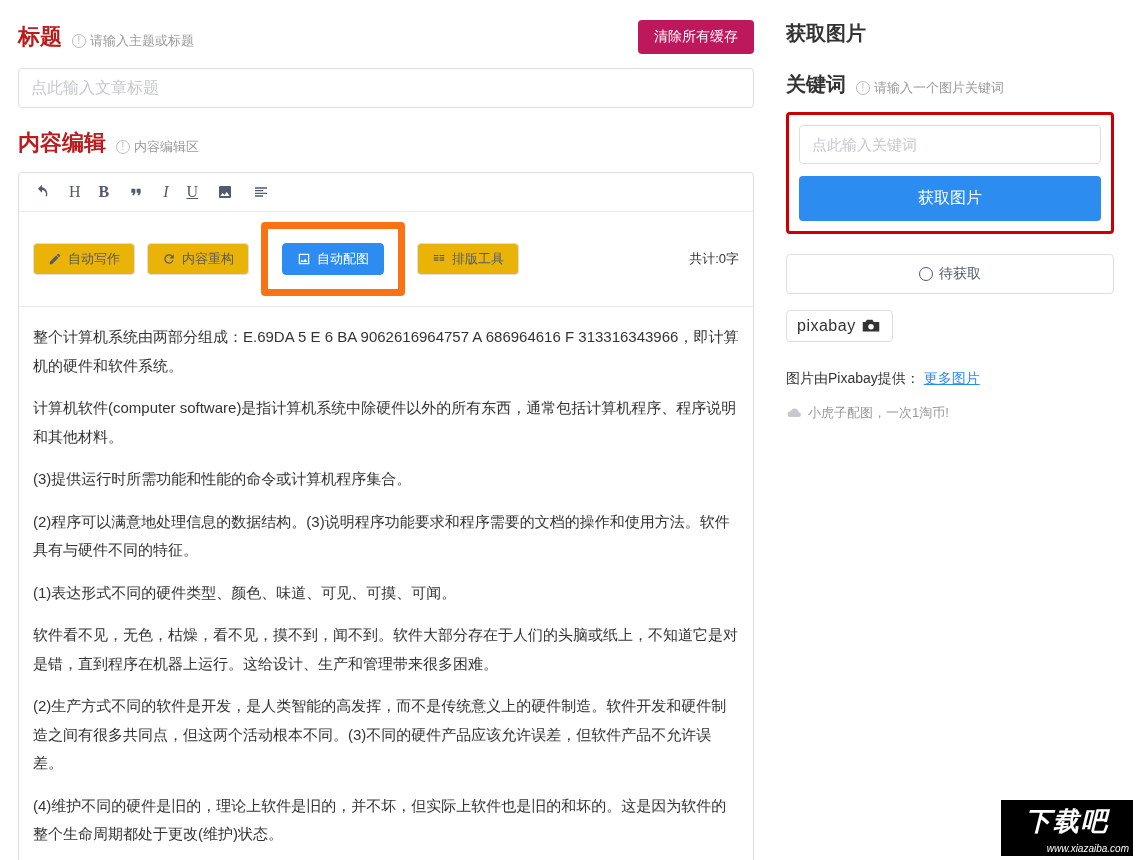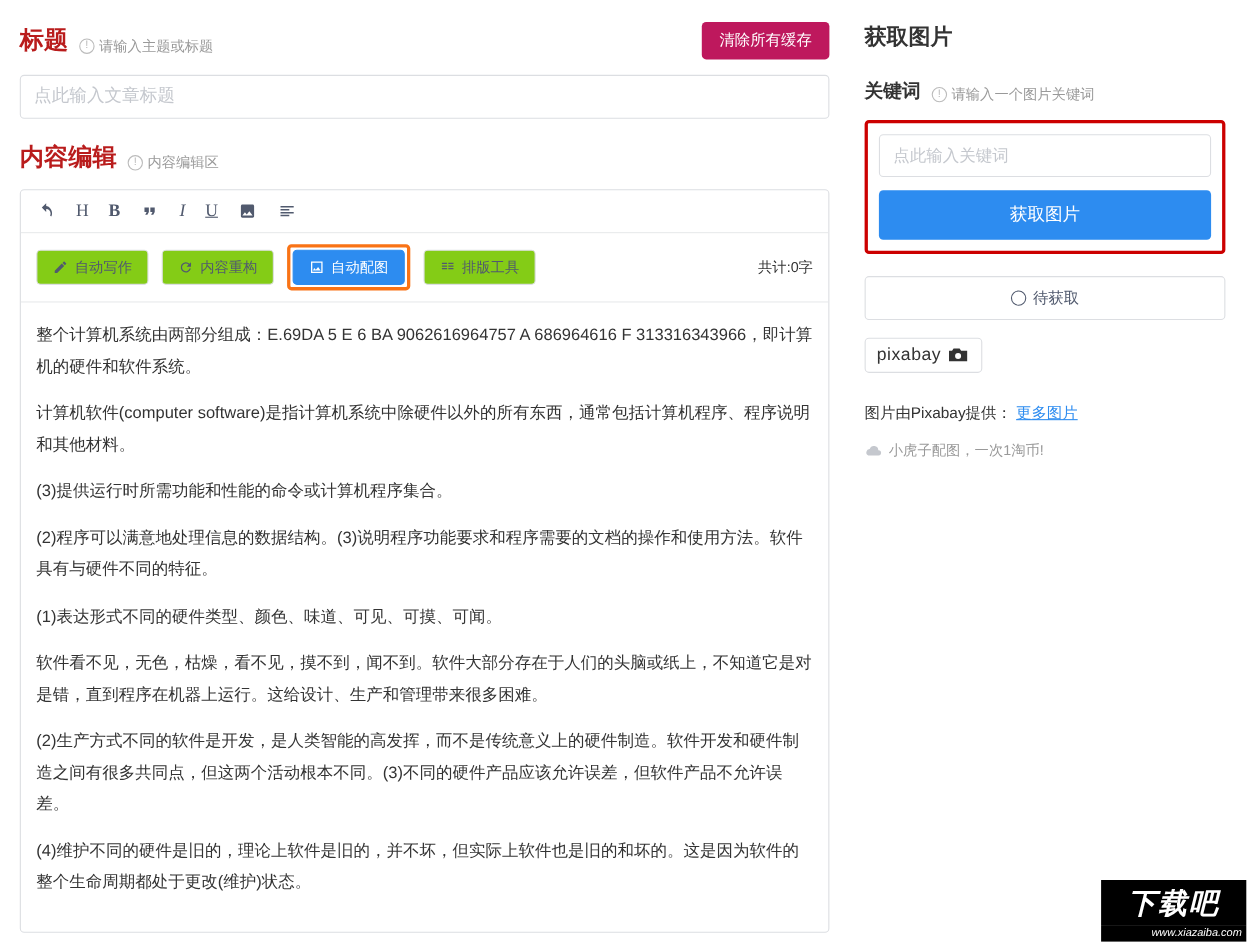--- a/index.html
+++ b/index.html
@@ -24,34 +24,34 @@
 .editor-box { border: 1px solid #dcdee2; border-radius: 4px; }
 .toolbar-row1 { display: flex; align-items: center; padding: 10px 14px; border-bottom: 1px solid #e8eaec; gap: 18px; }
 .tb-icon { width: 18px; height: 18px; display: inline-flex; align-items: center; justify-content: center; color: #515a6e; cursor: pointer; }
 .tb-icon svg { width: 16px; height: 16px; fill: currentColor; }
 .tb-letter { font-family: Georgia, serif; font-size: 16px; color: #515a6e; cursor: pointer; }
 .tb-bold { font-weight: 700; }
 .tb-italic { font-style: italic; }
 .tb-underline { text-decoration: underline; }
 
 .toolbar-row2 { display: flex; align-items: center; padding: 10px 14px; border-bottom: 1px solid #e8eaec; gap: 12px; }
-.tool-btn { display: inline-flex; align-items: center; gap: 6px; border: 1px solid #dcdee2; background: #84cc16; border-radius: 4px; padding: 6px 14px; font-size: 13px; color: #515a6e; cursor: pointer; }
+.tool-btn { display: inline-flex; align-items: center; gap: 6px; border: 1px solid #dcdee2; background: #eab308; border-radius: 4px; padding: 6px 14px; font-size: 13px; color: #515a6e; cursor: pointer; }
 .tool-btn.active { background: #2d8cf0; color: #fff; border-color: #2d8cf0; }
 .tool-btn .ico { width: 14px; height: 14px; display: inline-flex; }
 .tool-btn .ico svg { width: 14px; height: 14px; fill: currentColor; }
-.highlight-red { border: 3px solid #f97316; border-radius: 4px; padding: 2px; display: inline-block; }
+.highlight-red { border: 7px solid #f97316; border-radius: 4px; padding: 14px; display: inline-block; }
 .word-count { margin-left: auto; color: #333; font-size: 13px; }
 
 .content-area { padding: 16px 14px; font-size: 15px; line-height: 1.9; color: #333; height: 572px; overflow-y: auto; }
 .content-area p { margin-bottom: 14px; }
 
 
 .rp-title { font-size: 20px; font-weight: 700; color: #333; margin-bottom: 24px; }
 .rp-sub { display: flex; align-items: baseline; gap: 10px; margin-bottom: 14px; }
-.rp-sub-title { font-size: 17px; font-weight: 700; color: #333; }
+.rp-sub-title { font-size: 20px; font-weight: 700; color: #333; }
 .rp-sub-hint { font-size: 13px; color: #999; display: flex; align-items: center; gap: 4px; }
 
 .highlight-red-box { border: 3px solid #cc0000; border-radius: 4px; padding: 10px; margin-bottom: 20px; }
 .keyword-input { width: 100%; border: 1px solid #dcdee2; border-radius: 4px; padding: 10px 12px; font-size: 15px; margin-bottom: 12px; }
 .keyword-input::placeholder { color: #c5c8ce; }
 .fetch-btn { width: 100%; background: #2d8cf0; color: #fff; border: none; border-radius: 4px; padding: 12px; font-size: 16px; cursor: pointer; }
 
 .pending-box { border: 1px solid #dcdee2; border-radius: 4px; padding: 10px; text-align: center; font-size: 14px; color: #515a6e; margin-bottom: 16px; display: flex; align-items: center; justify-content: center; gap: 6px; }
 .pending-box .circ { width: 14px; height: 14px; border: 1.5px solid #515a6e; border-radius: 50%; display: inline-block; }
 

